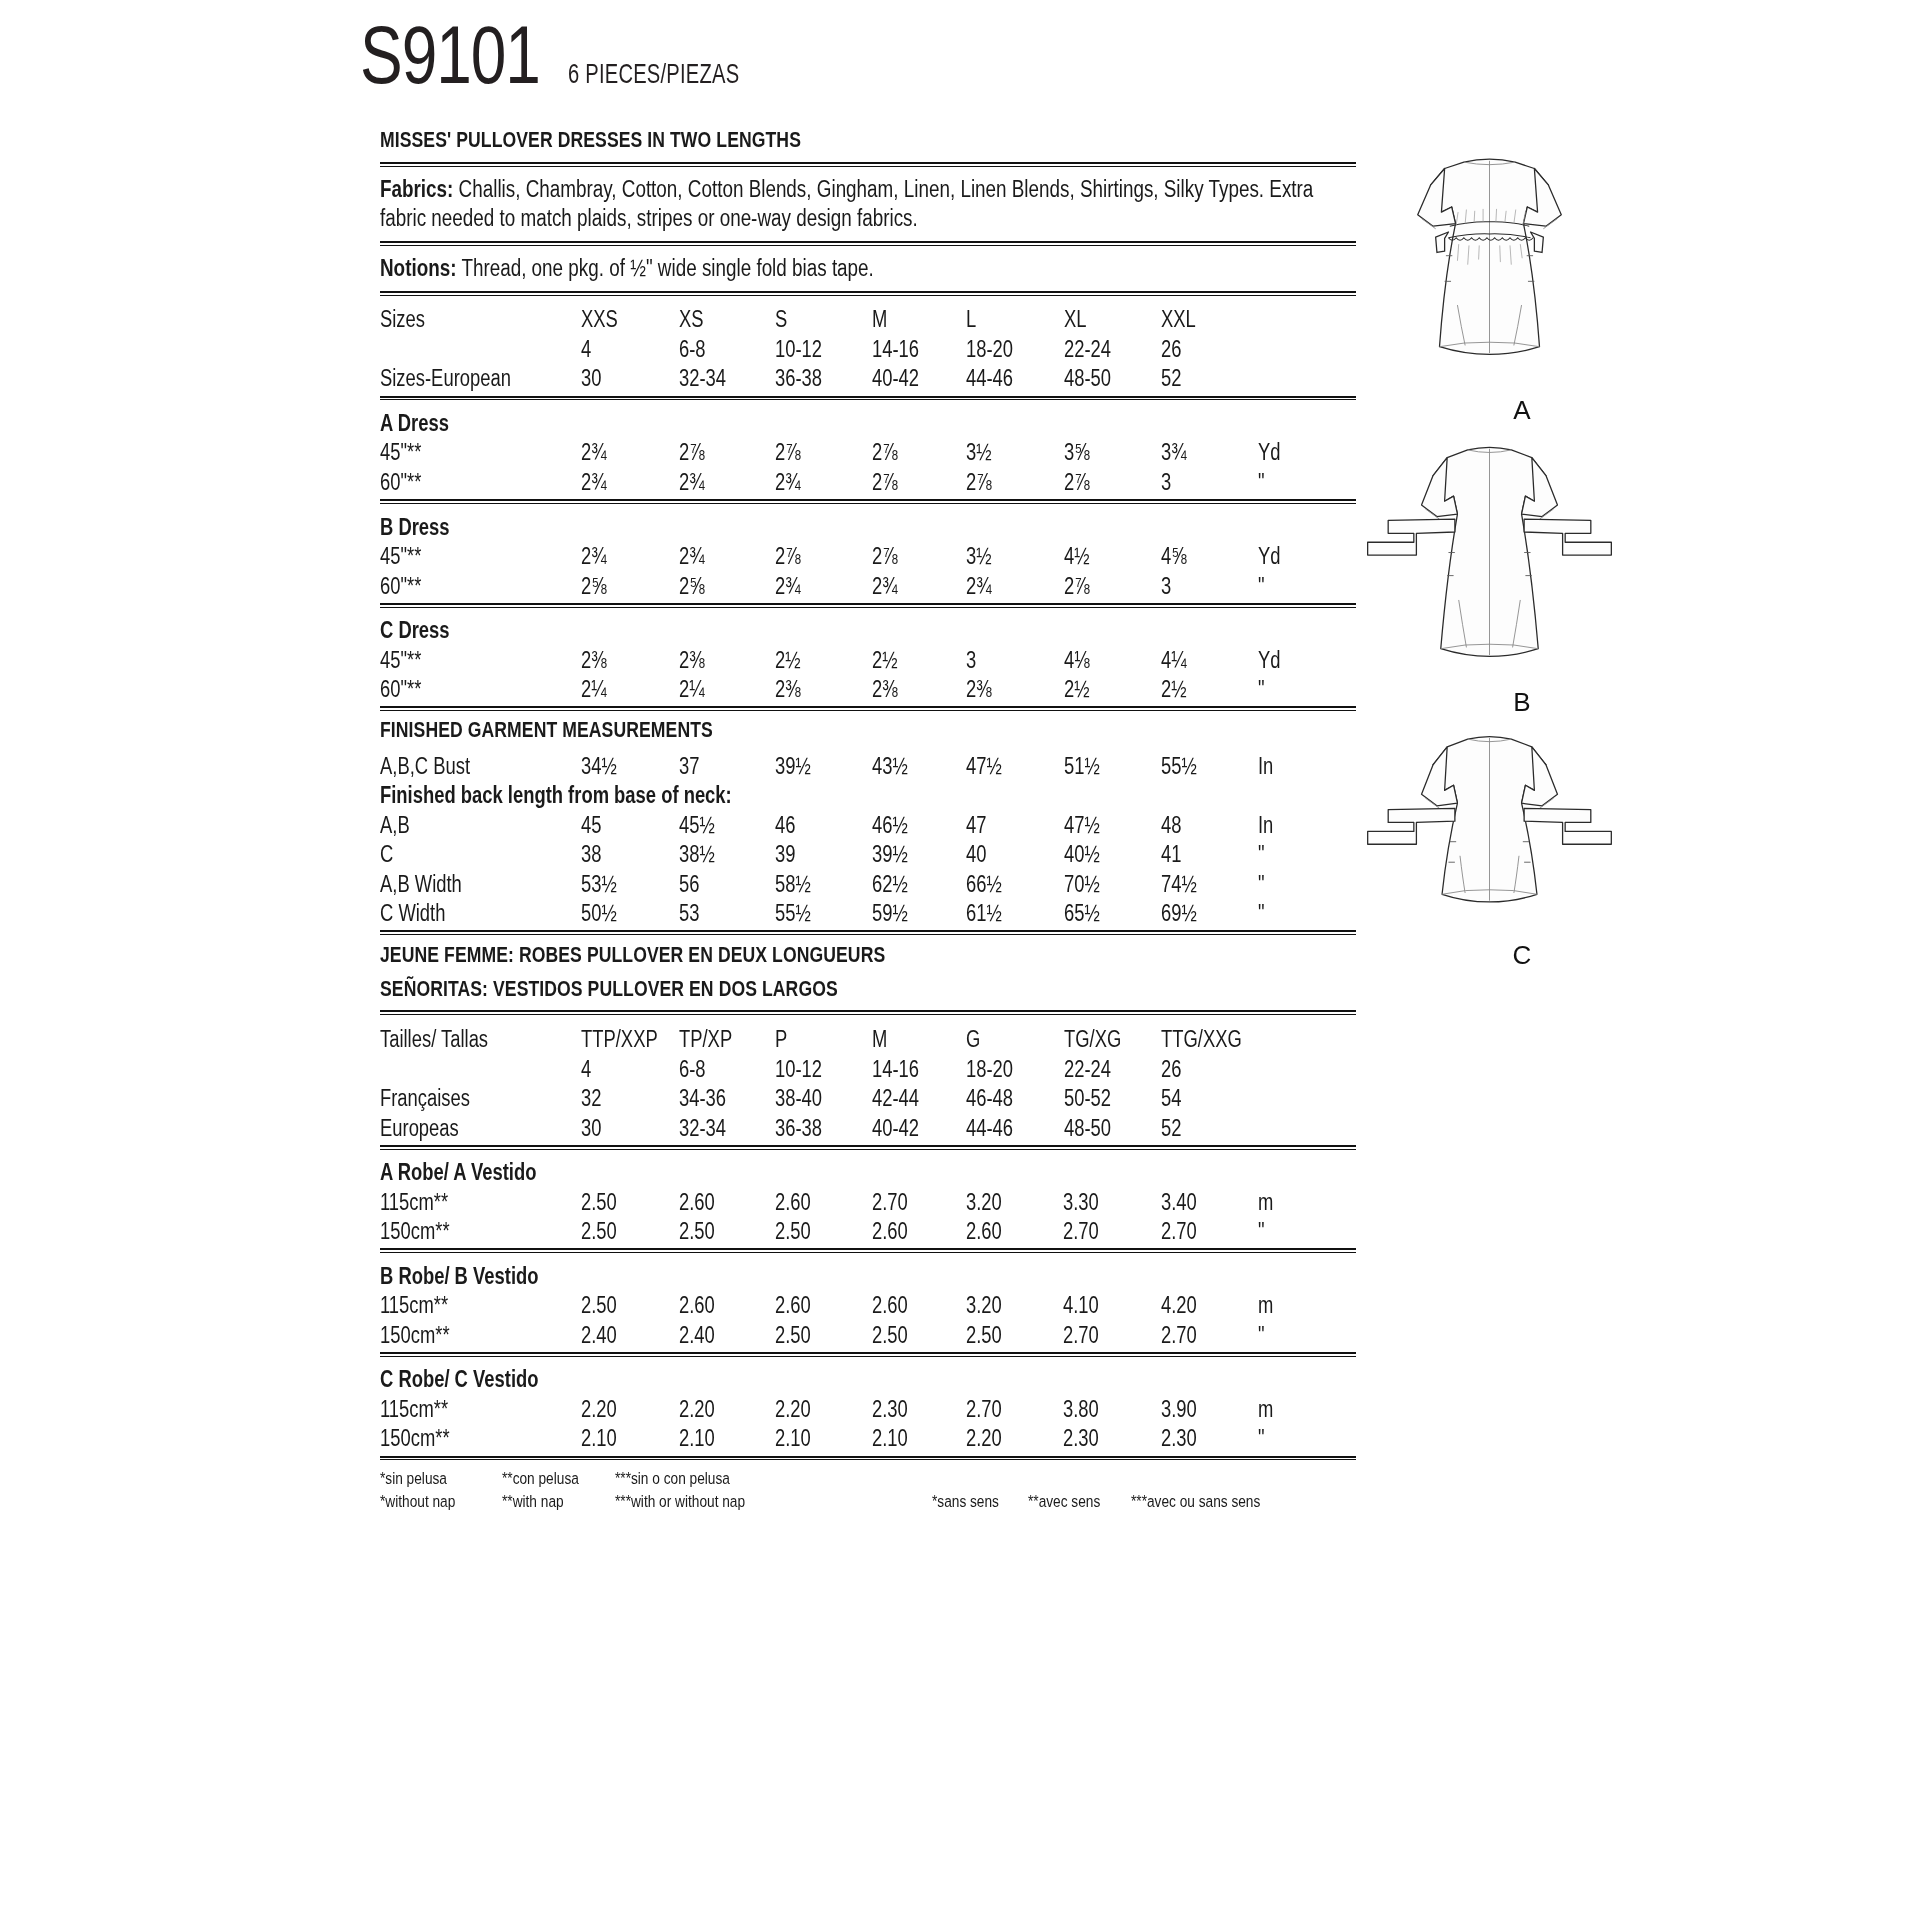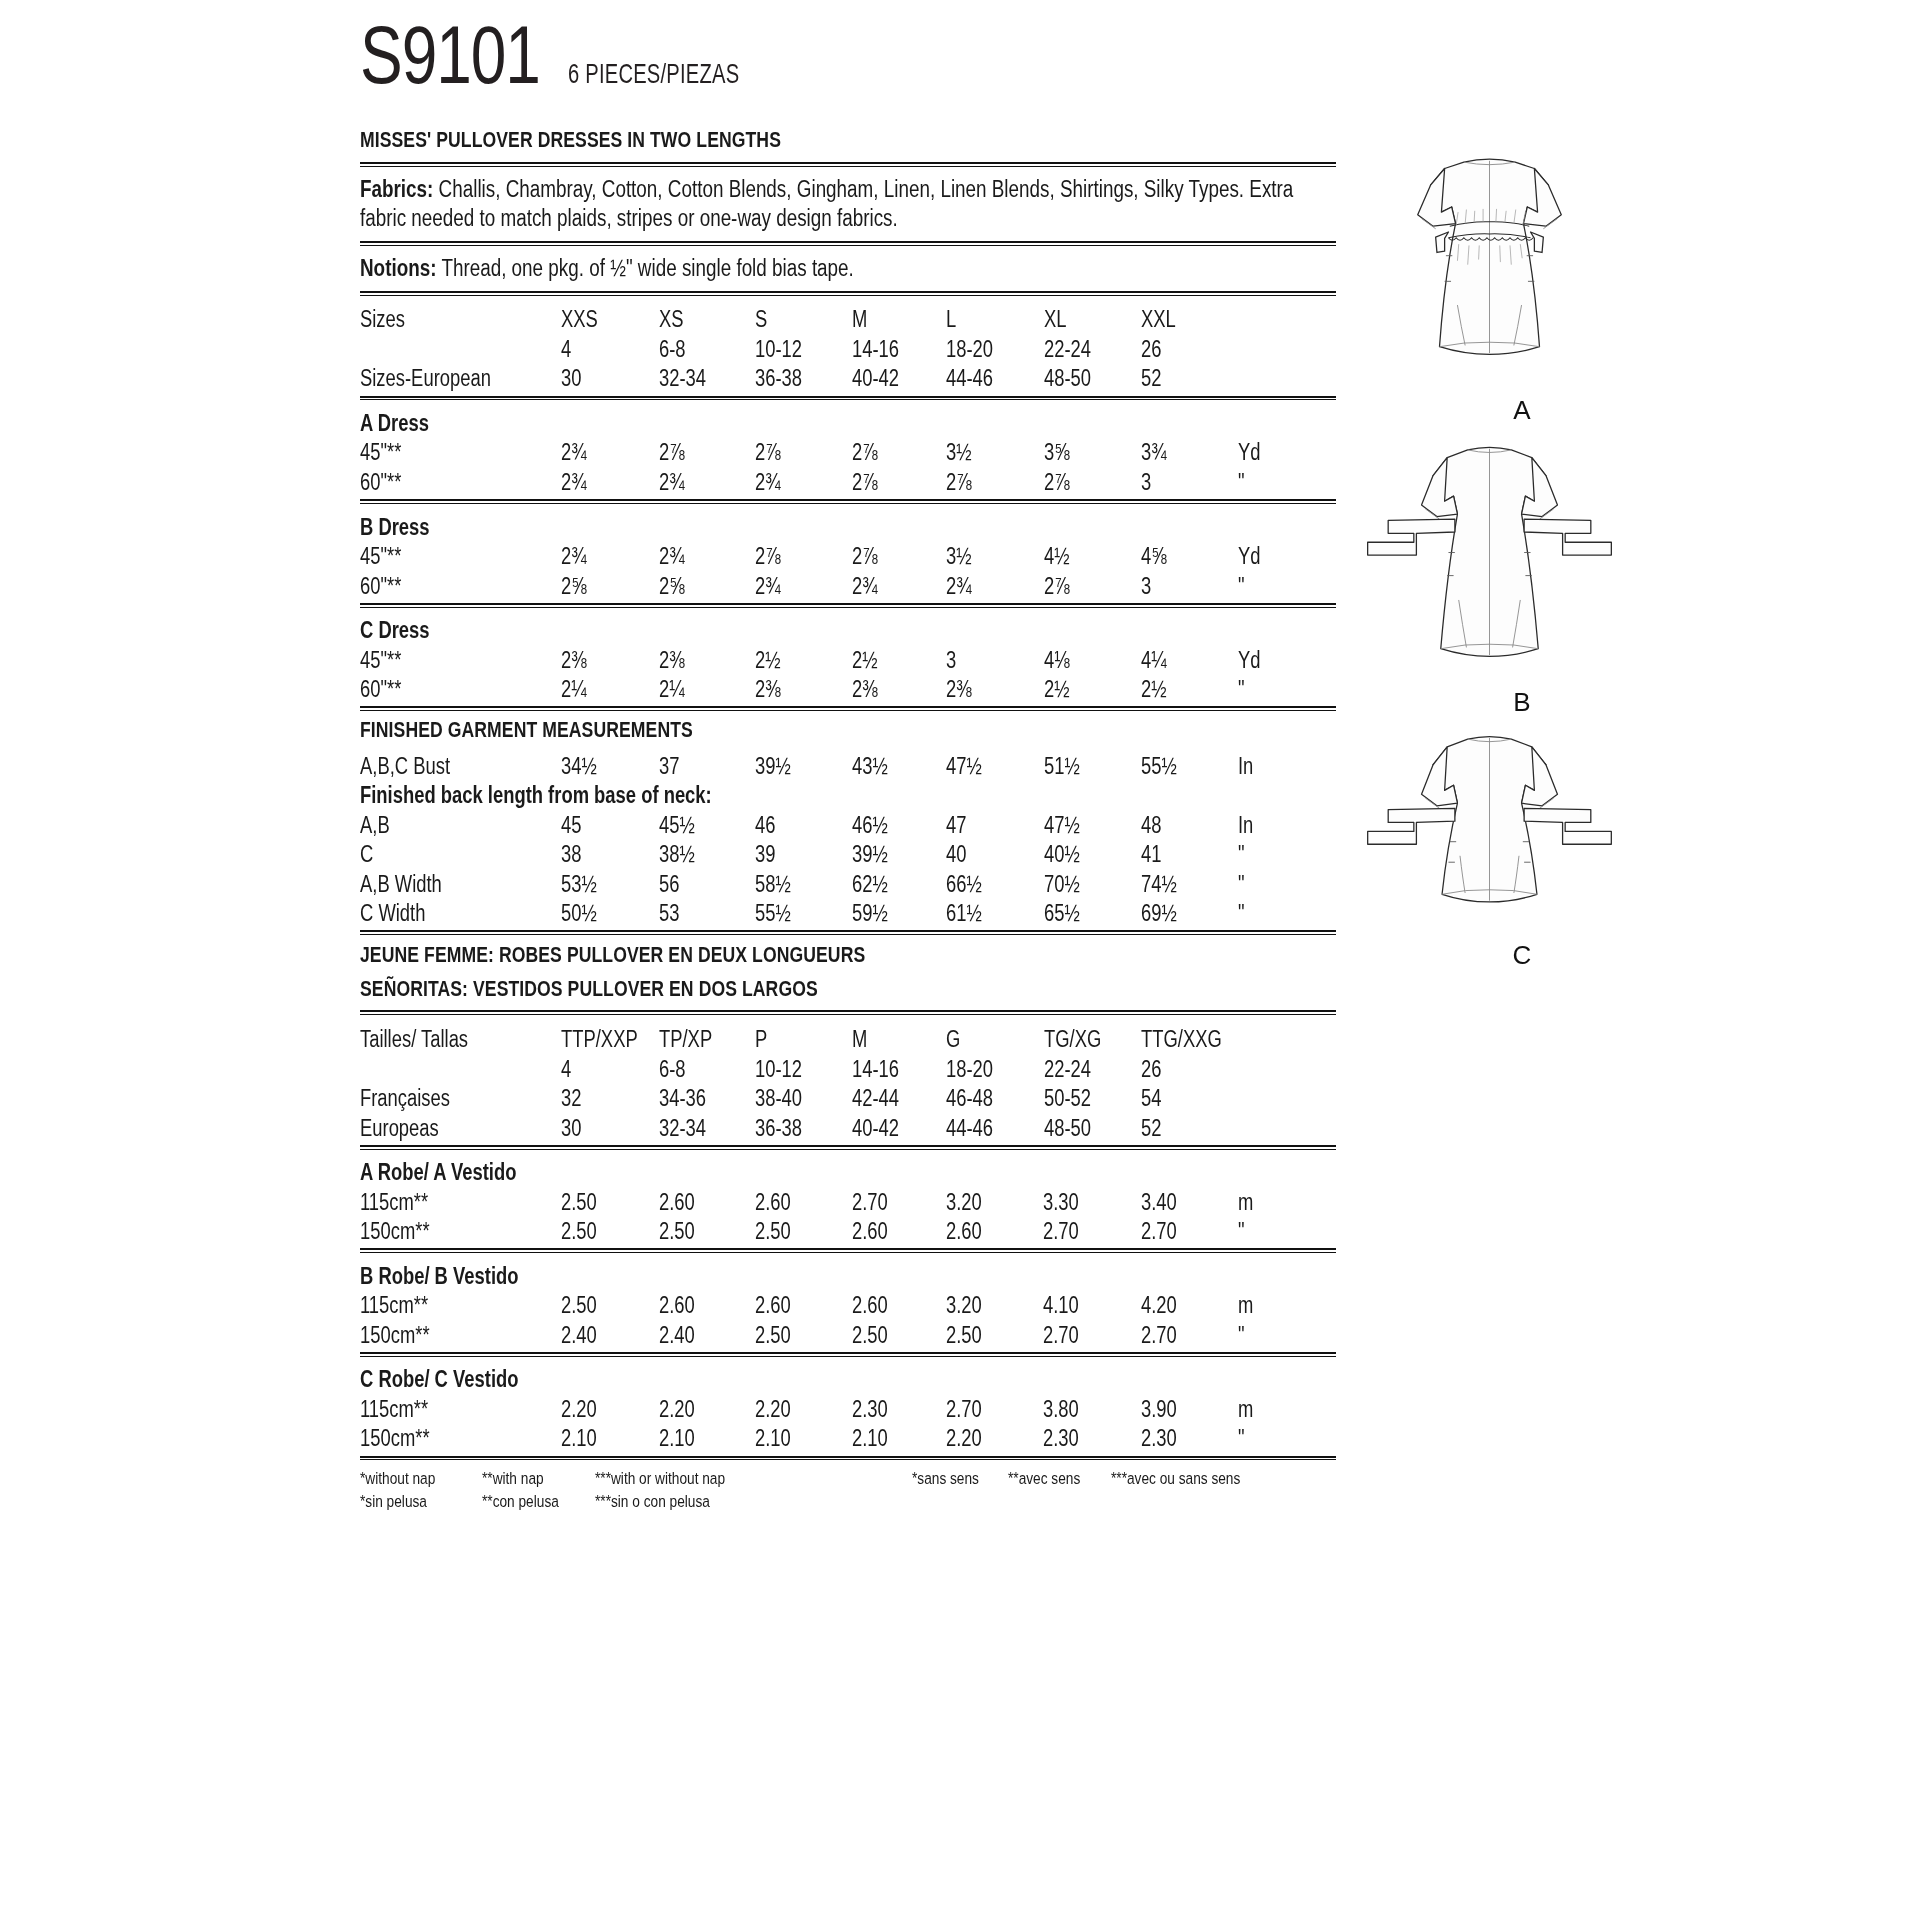--- a/index.html
+++ b/index.html
@@ -17,21 +17,21 @@
     font-size:82px;line-height:1;font-weight:400;letter-spacing:-1.3px;
     transform:scaleX(0.78);transform-origin:left bottom;color:#231f20;
   }
   .pieces{
     font-size:28px;line-height:1;font-weight:400;letter-spacing:0.3px;
     transform:scaleX(0.72);transform-origin:left bottom;
     margin-left:-23px;color:#231f20;
   }
 
   
-  .col{position:absolute;left:360px;top:0;width:976px;}
+  .col{position:absolute;left:380px;top:0;width:976px;}
 
   .hrule{border-top:2.6px solid #111;border-bottom:1.3px solid #111;height:1.9px;margin:0;}
 
   .sect-title{
     font-weight:bold;font-size:22px;line-height:1.1;letter-spacing:0.1px;
     transform:scaleX(0.80);transform-origin:left center;white-space:nowrap;
   }
   .para{
     font-size:23px;line-height:1.27;
     transform:scaleX(0.82);transform-origin:left top;width:1188px;
@@ -571,29 +571,29 @@
       </tr>
     </tbody>
       </table>
     <div style="height:5.1px;"></div>
     <div class="hrule"></div>
 
     <div style="height:7.7px;"></div>
     <div class="notes">
       <div class="row">
         <div class="en">
+          <span class="n" style="width:122px;">*sin pelusa</span><span class="n" style="width:113px;">**con pelusa</span><span class="n">***sin o con pelusa</span>
+        </div>
+      </div>
+      <div class="row">
+        <div class="en">
           <span class="n" style="width:122px;">*without nap</span><span class="n" style="width:113px;">**with nap</span><span class="n">***with or without nap</span>
         </div>
         <div class="fr">
           <span class="n" style="width:96px;">*sans sens</span><span class="n" style="width:103px;">**avec sens</span><span class="n">***avec ou sans sens</span>
-        </div>
-      </div>
-      <div class="row">
-        <div class="en">
-          <span class="n" style="width:122px;">*sin pelusa</span><span class="n" style="width:113px;">**con pelusa</span><span class="n">***sin o con pelusa</span>
         </div>
       </div>
     </div>
 
     <div style="height:53px;"></div>
 
   </div>
 
   <div class="figs">
 

